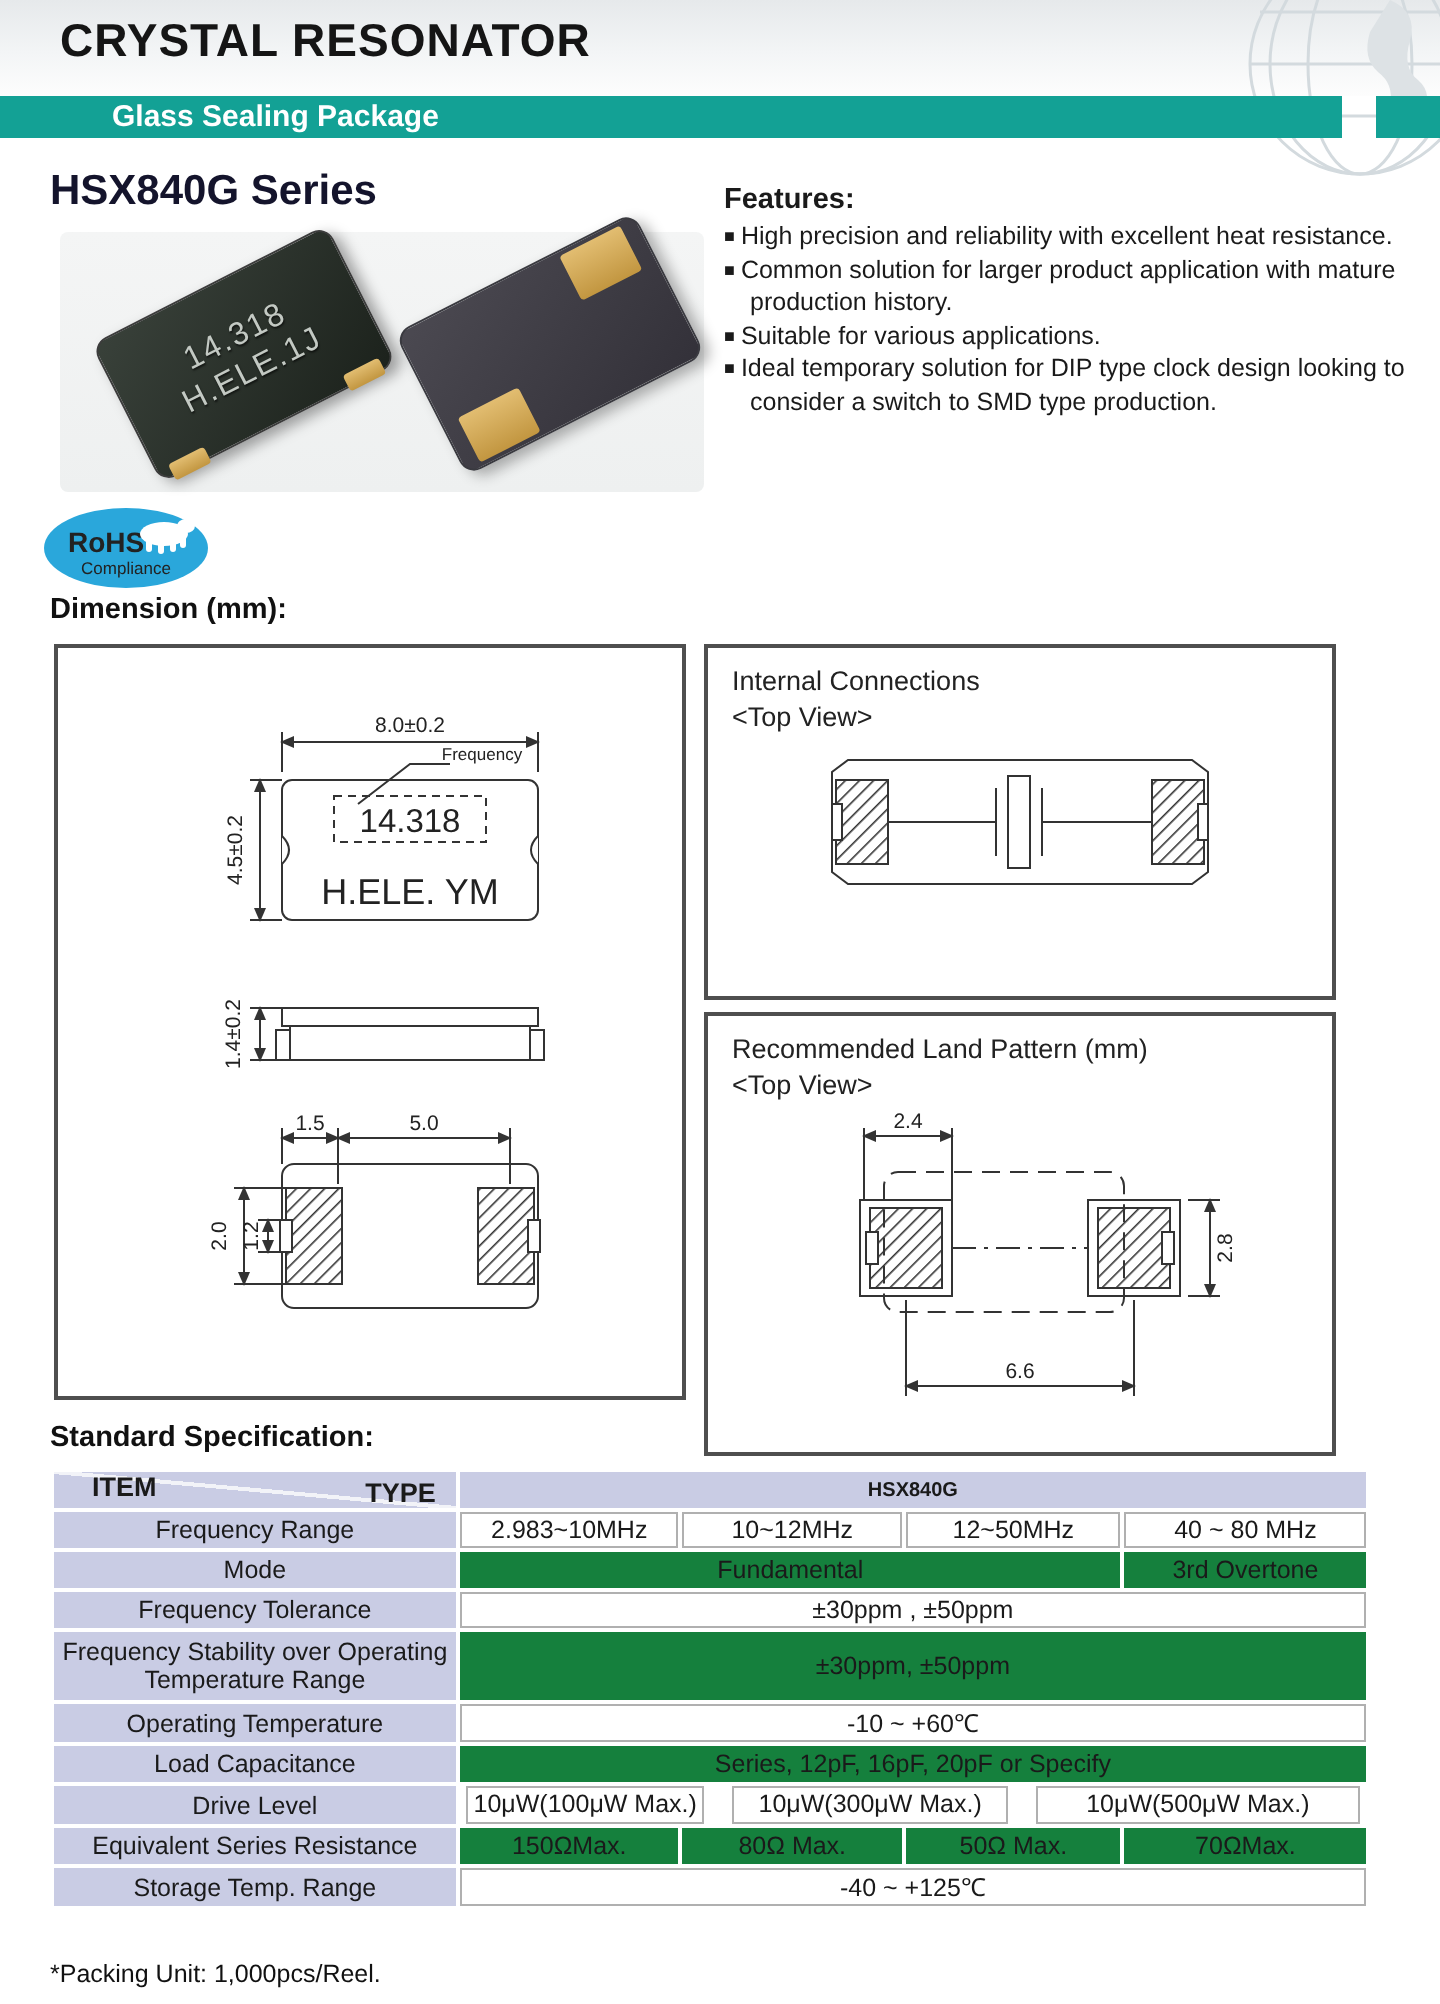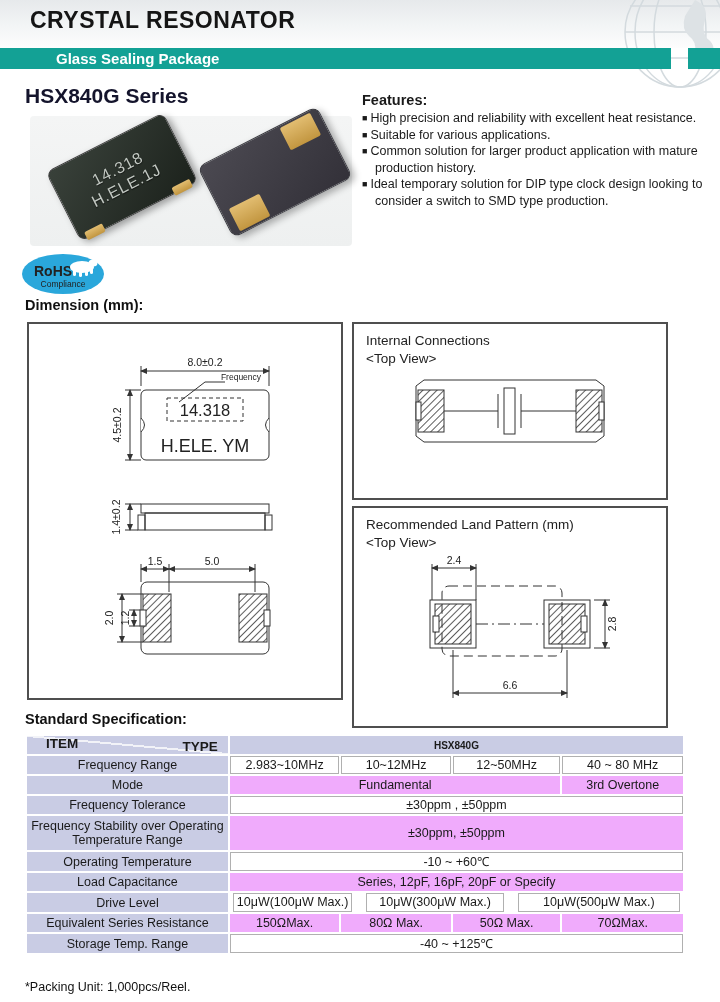--- a/index.html
+++ b/index.html
@@ -30,21 +30,21 @@
   .sec-head{font-size:14.5px;font-weight:bold;color:#111;}
   
   .draw-box{border:2px solid #4f4f4f;background:#fff;box-sizing:border-box;}
   .box-title{font-size:13.5px;color:#222;padding:8px 0 0 12px;line-height:1.3;position:relative;z-index:2;}
   svg text{font-family:"Liberation Sans",sans-serif;fill:#222;}
   
   table.spec{border-collapse:separate;border-spacing:2px;width:660px;font-size:12.5px;table-layout:fixed;}
   table.spec td{padding:0 3px;text-align:center;vertical-align:middle;height:18px;box-sizing:border-box;}
   td.item{background:#c9cce4;}
   td.w{background:#fff;border:1px solid #b0b0b0;}
-  td.g{background:#f0abfc;}
+  td.g{background:#15803d;}
   td.corner{background:#c9cce4;position:relative;height:36px;
      background-image:linear-gradient(to top right,transparent calc(50% - 1px),#f2f3f8 calc(50% - 1px),#f2f3f8 calc(50% + 1px),transparent calc(50% + 1px));}
   td.corner .t{position:absolute;top:3px;right:10px;font-weight:bold;font-size:13.5px;}
   td.corner .i{position:absolute;bottom:3px;left:6px;font-weight:bold;font-size:13.5px;padding-left:13px;}
   td.head{background:#c9cce4;font-weight:bold;font-size:10px;height:36px;}
   td.nopad{padding:0;background:transparent;}
   .flexrow{display:flex;gap:14px;width:100%;}
   .fcell{box-sizing:border-box;height:19px;line-height:17px;text-align:center;}
   .fcell.w{border:1px solid #b0b0b0;background:#fff;}
   
@@ -104,22 +104,22 @@
     <rect x="59" y="18" width="3" height="7" rx="1.5"></rect>
     <rect x="65" y="18" width="3" height="6" rx="1.5"></rect>
     <rect x="70" y="16" width="3" height="6" rx="1.5"></rect>
   </g>
 </svg>
 
 <div class="abs features">
   <h3>Features:</h3>
   <ul>
       <li><span class="bullet">■</span><span>High precision and reliability with excellent heat resistance.</span></li>
+      <li><span class="bullet">■</span><span>Common solution for larger product application with mature production history.</span></li>
       <li><span class="bullet">■</span><span>Suitable for various applications.</span></li>
-      <li><span class="bullet">■</span><span>Common solution for larger product application with mature production history.</span></li>
       <li><span class="bullet">■</span><span>Ideal temporary solution for DIP type clock design looking to consider a switch to SMD type production.</span></li>
     </ul>
 </div>
 
 <div class="abs sec-head" style="top:297px;left:25px">Dimension (mm):</div>
 
 <div class="abs draw-box" style="top:322px;left:27px;width:316px;height:378px">
   <svg width="312" height="374" viewBox="0 0 312 374">
     <defs>
       <marker id="aS" markerWidth="8" markerHeight="8" refX="1" refY="3" orient="auto">

